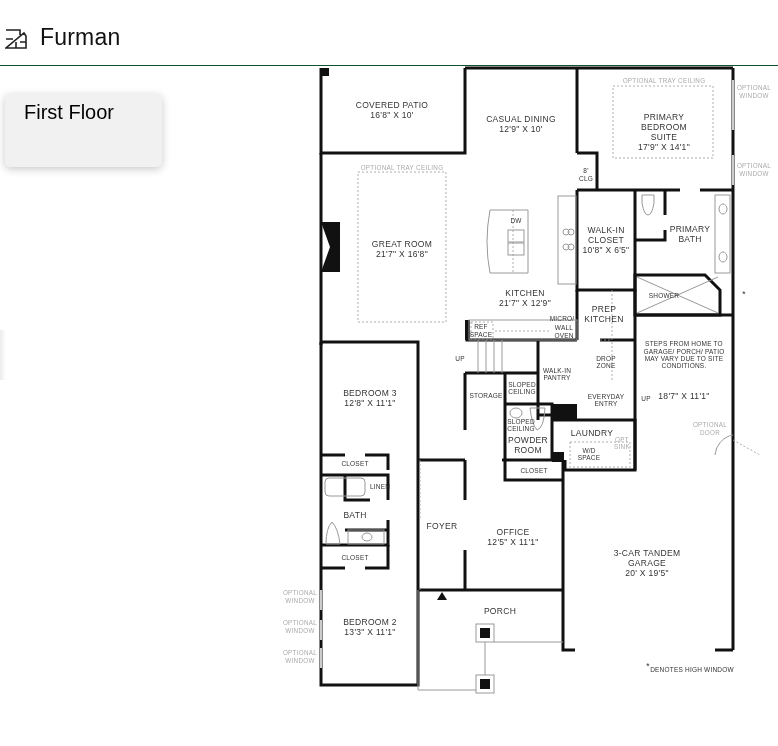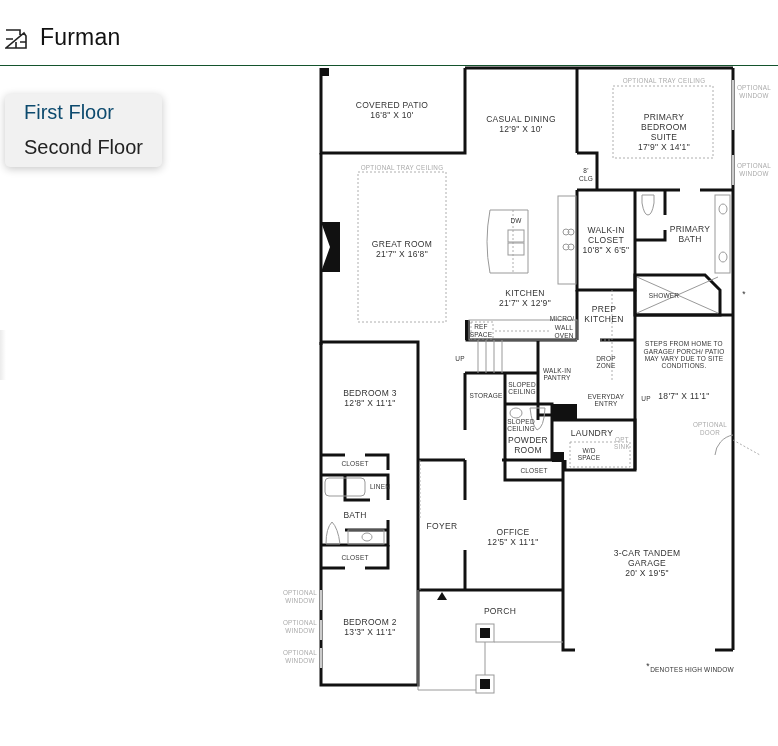--- a/index.html
+++ b/index.html
@@ -2,41 +2,40 @@
 <html><head>
 <meta charset="utf-8">
 <style>
   html,body{margin:0;padding:0;background:#fff;}
   body{width:778px;height:746px;position:relative;overflow:hidden;font-family:"Liberation Sans",sans-serif;}
   .header{position:absolute;left:0;top:0;width:778px;height:65px;border-bottom:1px solid #14532d;}
   .header .icon{position:absolute;left:5px;top:29px;width:22px;height:20px;}
   .header .title{position:absolute;left:40px;top:24px;font-size:23px;color:#111;font-weight:500;letter-spacing:0.2px;}
   .floor-menu{position:absolute;left:5px;top:94px;width:157px;height:73px;background:#f1f1f1;border-radius:5px;box-shadow:0 2px 8px rgba(0,0,0,0.22);}
   .floor-menu .item{position:absolute;left:19px;font-size:20px;cursor:pointer;white-space:nowrap;}
-  .floor-menu .item.active{top:7px;color:#0c4a6e;}
+  .floor-menu .item.active{top:7px;color:#000000;}
   .floor-menu .item.inactive{top:42px;color:#222;}
   .edge-shadow{position:absolute;left:0;top:330px;width:6px;height:50px;background:linear-gradient(to right,rgba(0,0,0,0.08),rgba(0,0,0,0));}
   svg.plan{position:absolute;left:0;top:0;}
   .lbl{font-family:"Liberation Sans",sans-serif;font-size:8.5px;fill:#333;text-anchor:middle;letter-spacing:0.3px;}
   .lbl-sm{font-family:"Liberation Sans",sans-serif;font-size:6.5px;fill:#333;text-anchor:middle;letter-spacing:0.2px;}
   .lbl-opt{font-family:"Liberation Sans",sans-serif;font-size:6.3px;fill:#aaa;text-anchor:middle;letter-spacing:0.3px;}
 </style>
 </head>
 <body>
 
 <div class="header">
   <svg class="icon" viewBox="0 0 22 20">
     <path d="M1 1 H15 V6 M19 4 L21 7 V19 H1 Z M1 10 H8 M11 13 V19 M15 13 H21" fill="none" stroke="#222" stroke-width="1.6"></path>
   </svg>
   <div class="title">Furman</div>
 </div>
 
 <div class="floor-menu">
   <div class="item active">First Floor</div>
-  <div class="item inactive">Second Floor</div>
 </div>
 
 <div class="edge-shadow"></div>
 
 <svg class="plan" width="778" height="746" viewBox="0 0 778 746">
 
   <g fill="none" stroke="#111" stroke-width="3">
 
     <path d="M321 68 V153 H465 V68"></path>
 

